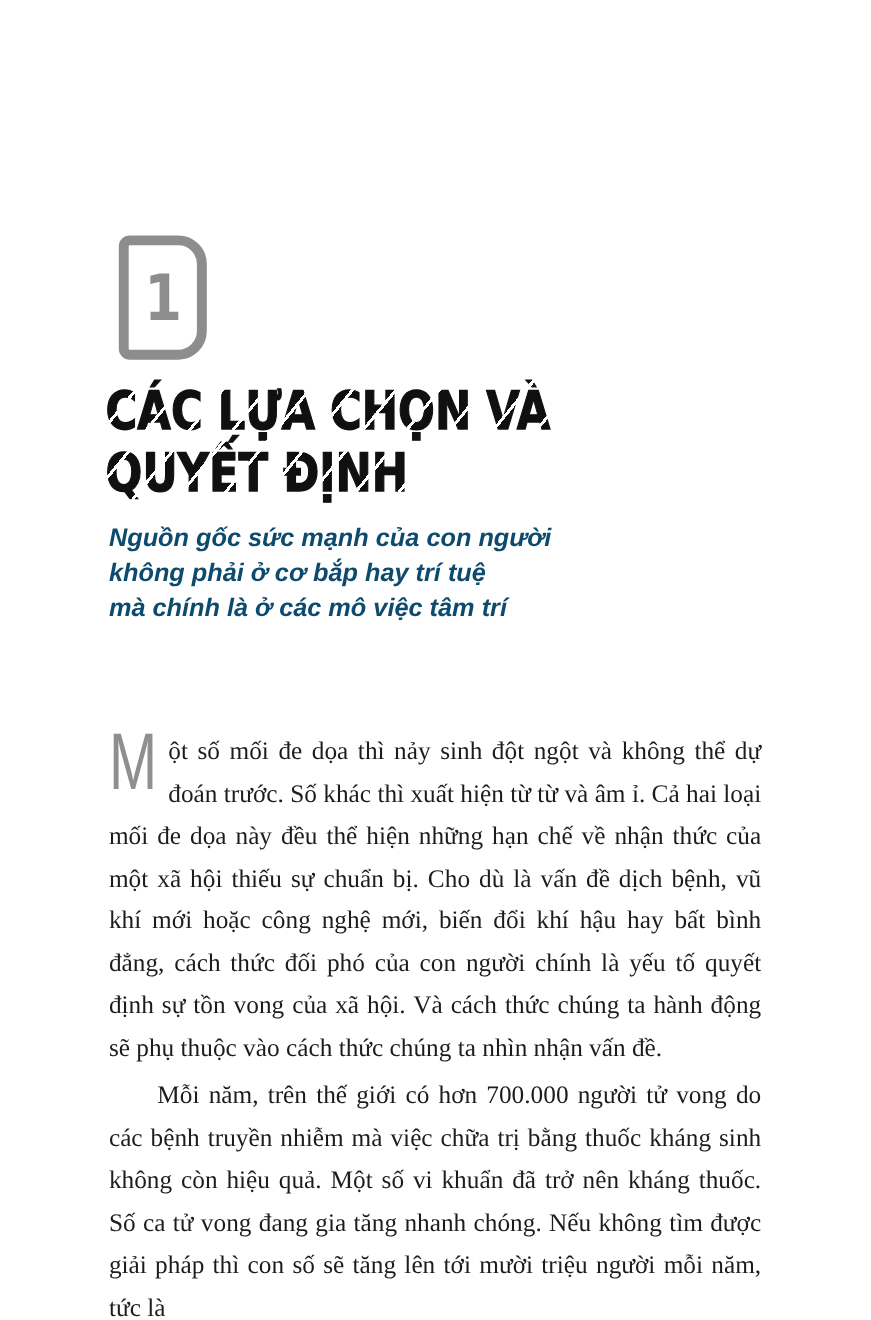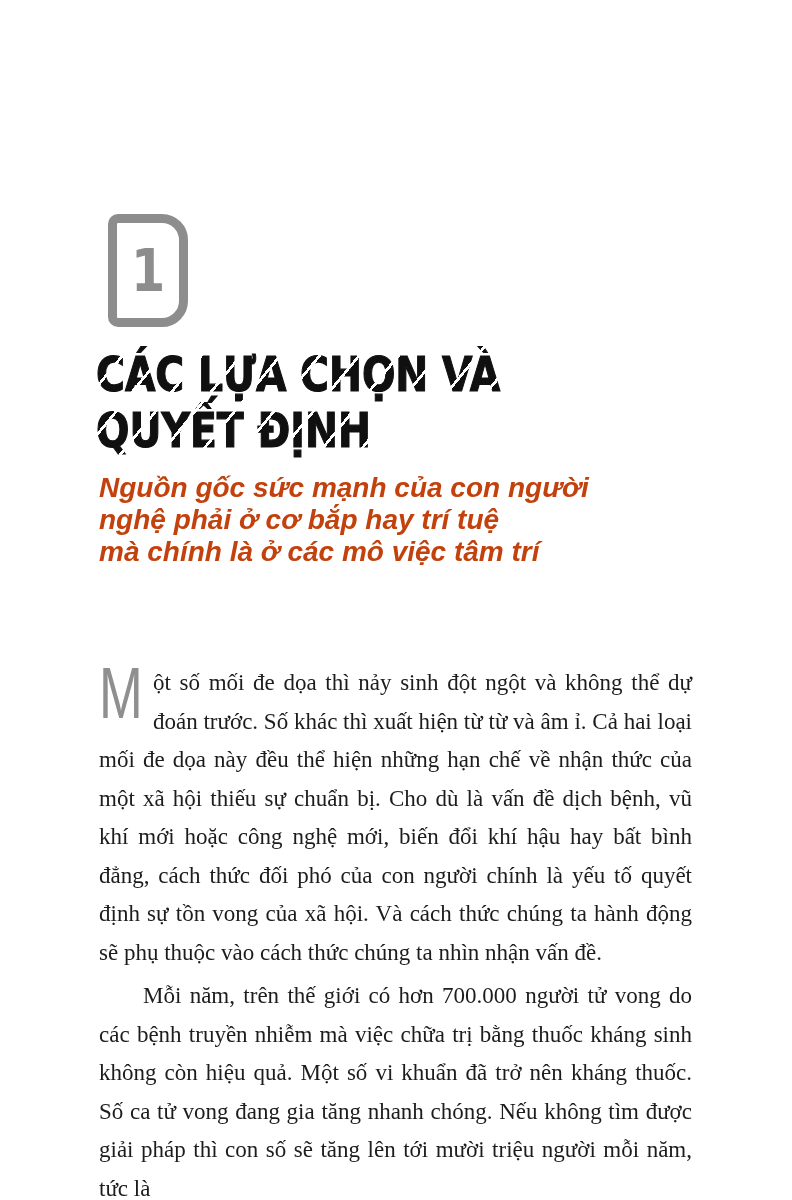--- a/index.html
+++ b/index.html
@@ -62,23 +62,23 @@
 
   
   .subtitle {
     position: absolute;
     left: 99px;
     top: 472px;
     margin: 0;
     font-family: "Liberation Sans", sans-serif;
     font-weight: bold;
     font-style: italic;
-    font-size: 28px;
+    font-size: 23px;
     line-height: 32px;
-    color: #c2410c;
+    color: #0c4a6e;
   }
   .subtitle span { display: block; }
 
   
   .body-text {
     position: absolute;
     left: 99px;
     top: 664px;
     width: 593px;
     font-size: 23px;
@@ -108,21 +108,21 @@
 <div class="page">
 
   <div class="chapter-badge">
     <span class="chapter-num">1</span>
   </div>
 
   <h1 class="chapter-title"><span>CÁC LỰA CHỌN VÀ</span><br><span>QUYẾT ĐỊNH</span></h1>
 
   <h2 class="subtitle">
     <span>Nguồn gốc sức mạnh của con người</span>
-    <span>nghệ phải ở cơ bắp hay trí tuệ</span>
+    <span>không phải ở cơ bắp hay trí tuệ</span>
     <span>mà chính là ở các mô việc tâm trí</span>
   </h2>
 
   <div class="body-text">
     <p><span class="dropcap">M</span><span>ột số mối đe dọa thì nảy sinh đột ngột và không thể dự đoán trước. Số khác thì xuất hiện từ từ và âm ỉ. Cả hai loại mối đe dọa này đều thể hiện những hạn chế về nhận thức của một xã hội thiếu sự chuẩn bị. Cho dù là vấn đề dịch bệnh, vũ khí mới hoặc công nghệ mới, biến đổi khí hậu hay bất bình đẳng, cách thức đối phó của con người chính là yếu tố quyết định sự tồn vong của xã hội. Và cách thức chúng ta hành động sẽ phụ thuộc vào cách thức chúng ta nhìn nhận vấn đề.</span></p>
     <p class="indented"><span>Mỗi năm, trên thế giới có hơn 700.000 người tử vong do các bệnh truyền nhiễm mà việc chữa trị bằng thuốc kháng sinh không còn hiệu quả. Một số vi khuẩn đã trở nên kháng thuốc. Số ca tử vong đang gia tăng nhanh chóng. Nếu không tìm được giải pháp thì con số sẽ tăng lên tới mười triệu người mỗi năm, tức là</span></p>
   </div>
 
 </div>
 

